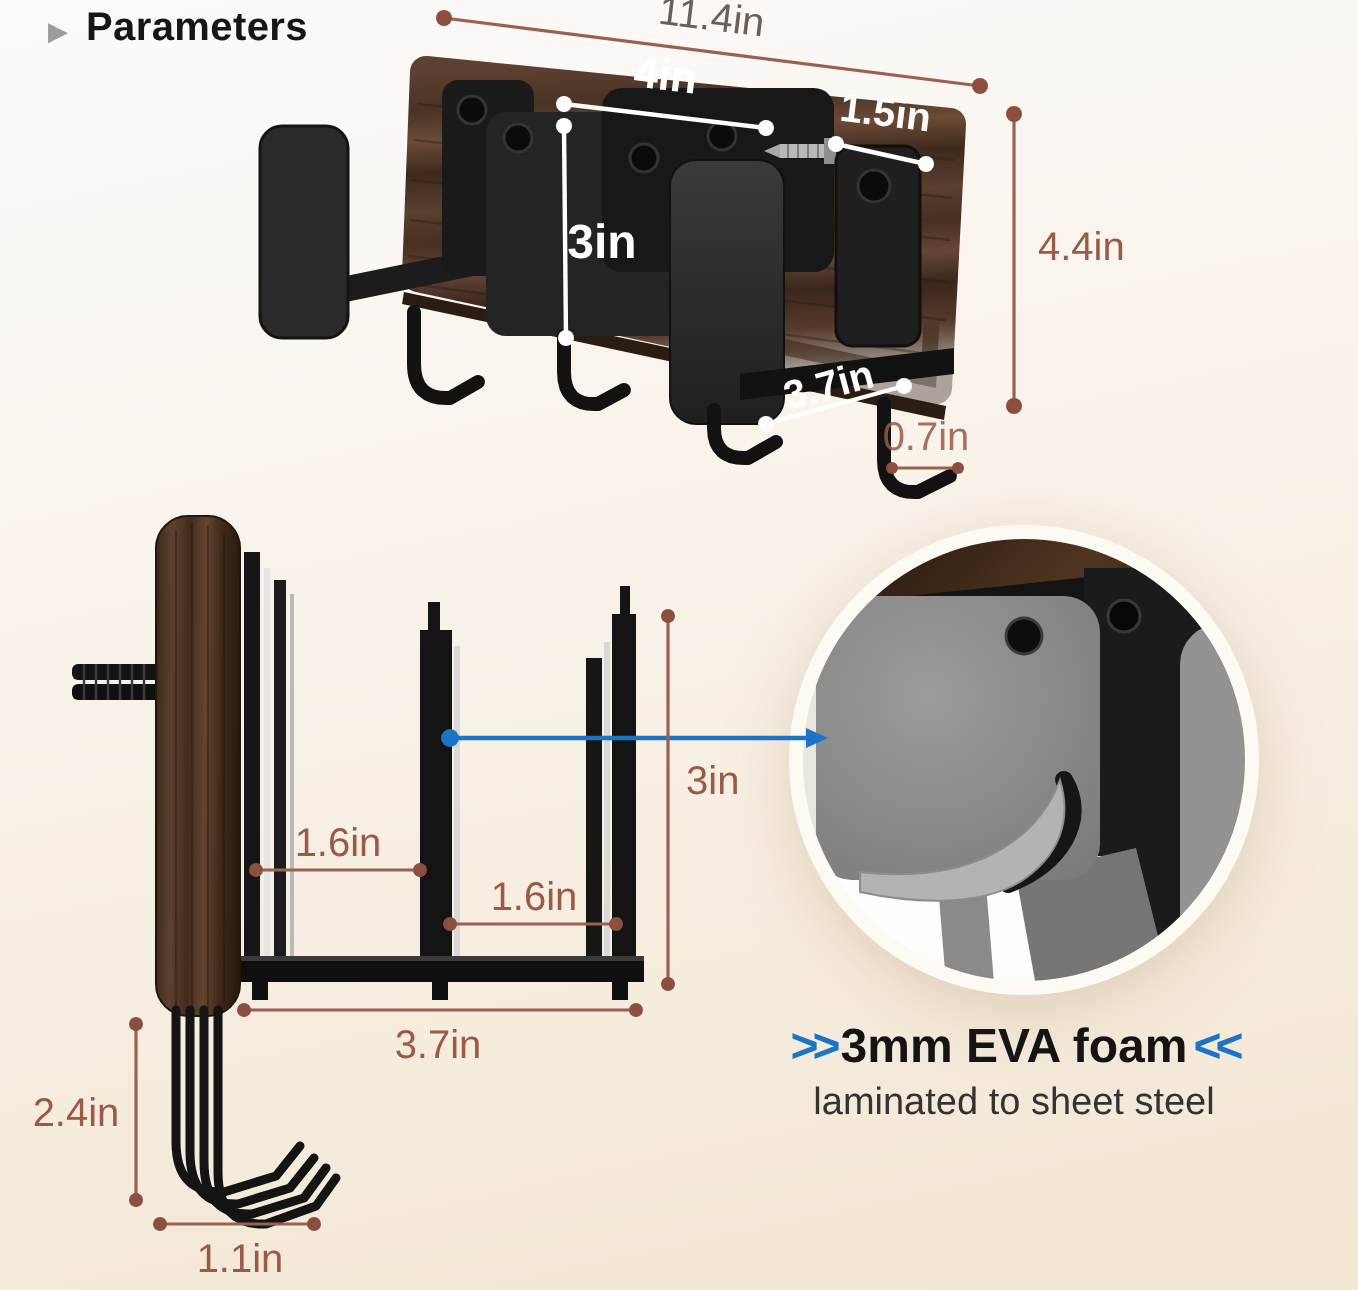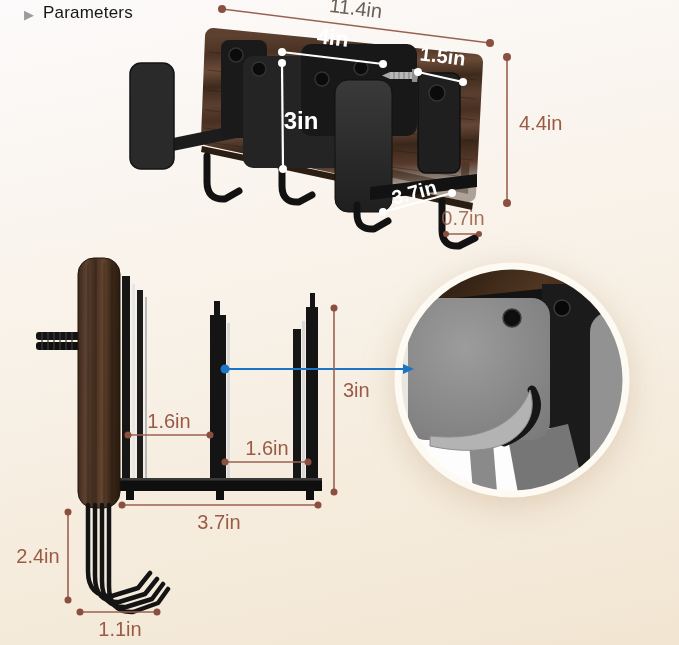--- a/index.html
+++ b/index.html
@@ -6,21 +6,21 @@
   .stage{
     position:relative;width:679px;height:645px;overflow:hidden;
     font-family:"Liberation Sans",sans-serif;
     background:linear-gradient(168deg,
       var(--background-top,#fcfafa) 0%,
       var(--background-mid,#f8f1e7) 48%,
       var(--background-bottom,#f2e6d2) 100%);
   }
   .header{position:absolute;left:24px;top:3px;display:flex;align-items:center;gap:9px;}
   .tri{color:#9c9c9c;font-size:13px;line-height:1;transform:translateY(1px);}
-  .title{font-size:17px;font-weight:normal;color:var(--title-color,#161616);letter-spacing:.2px;}
+  .title{font-size:20px;font-weight:bold;color:var(--title-color,#161616);letter-spacing:.2px;}
   svg{position:absolute;overflow:visible;}
   svg text{font-family:"Liberation Sans",sans-serif;}
   .front-view{left:85px;top:0;}
   .side-view{left:0;top:245px;}
   .callout{left:392px;top:260px;filter:drop-shadow(0 8px 16px rgba(175,140,95,.30));}
   
   .dlb{stroke:var(--dimension-brown-line,#9b6150);stroke-width:1.6;fill:none;}
   .ddb{fill:var(--dimension-brown-dot,#8a4f3e);}
   .dtb{fill:var(--dimension-brown,#9a5a44);font-size:20px;}
   .dtg{fill:var(--measure-gray,#6a6058);font-size:20px;}
@@ -306,14 +306,20 @@
       <text class="dtb" x="38" y="318" text-anchor="middle">2.4in</text>
     </g>
     <g>
       <line class="dlb" x1="80" y1="367" x2="157" y2="367"></line>
       <circle class="ddb" cx="80" cy="367" r="3.5"></circle>
         <circle class="ddb" cx="157" cy="367" r="3.5"></circle>
       <text class="dtb" x="120" y="391" text-anchor="middle">1.1in</text>
     </g>
   </svg>
 
+  <div class="foam-caption">
+    <div class="foam-line1">
+      <span class="chev">&gt;&gt;</span><span>3mm EVA foam</span><span class="chev">&lt;&lt;</span>
+    </div>
+    <div class="foam-sub">laminated to sheet steel</div>
+  </div>
 
 </div>
 
 </body></html>

